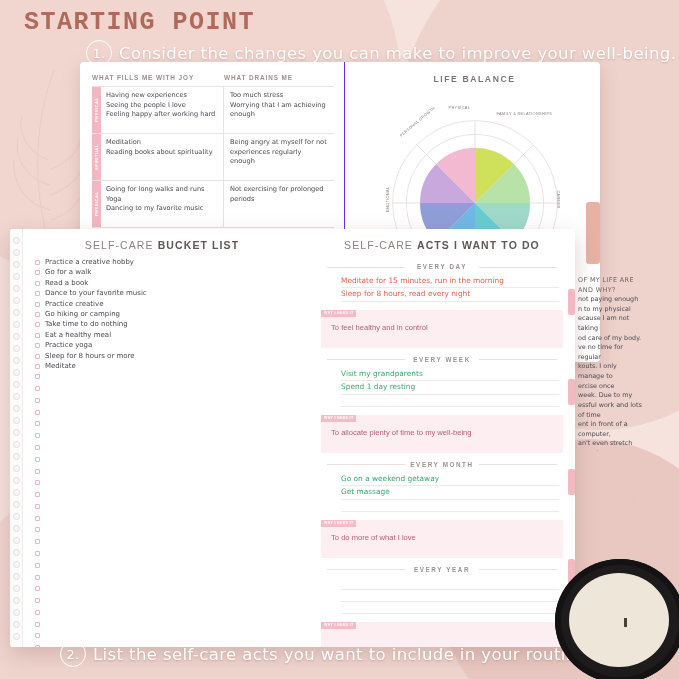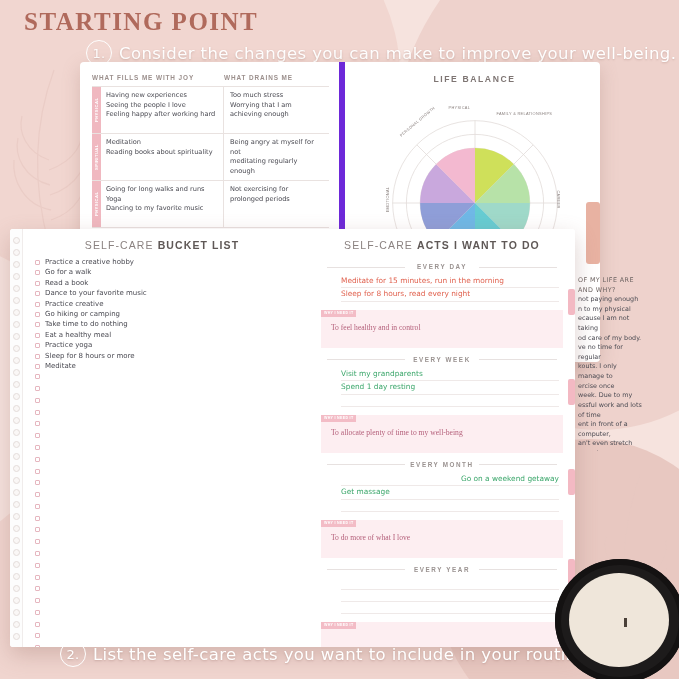--- a/index.html
+++ b/index.html
@@ -25,21 +25,21 @@
   .blob-d { width:300px; height:300px; right:-60px; bottom:-60px; background:#e8c8c1; }
 
   .leaf {
     position:absolute;
     opacity:.45;
   }
 
   
   .headline {
     position:absolute; left:24px; top:8px;
-    font-family: Liberation Serif, serif;
+    font-family: Liberation Mono, monospace;
     font-weight:bold;
     font-size:25px;
     letter-spacing:1.5px;
     color:#b06a5c;
   }
   .step {
     position:absolute;
     display:flex; align-items:center; gap:7px;
     color:#ffffff;
     font-family:"DejaVu Sans", sans-serif;
@@ -60,21 +60,21 @@
   
   .notebook-top {
     position:absolute; left:80px; top:62px;
     width:520px; height:300px;
     background:#ffffff;
     border-radius:4px;
     box-shadow:0 6px 18px rgba(150,110,100,.28);
     display:flex;
     overflow:hidden;
   }
-  .nb-top-left { width:265px; padding:12px 10px 8px 12px; border-right:6px solid #6d28d9; }
+  .nb-top-left { width:265px; padding:12px 10px 8px 12px; border-right:1px solid #6d28d9; }
   .nb-top-right { flex:1; padding:12px 10px 8px 14px; }
 
   .joy-head { display:flex; font-size:6.4px; color:#9b8f8c; letter-spacing:.9px; font-weight:bold; }
   .joy-head span:first-child{ width:132px; }
   .grid-tbl { margin-top:5px; border-top:1px solid #e9e2e0; }
   .grid-row { display:flex; border-bottom:1px solid #e9e2e0; height:47px; }
   .tab {
     width:9px; background:#f0b8c0; color:#fff;
     writing-mode:vertical-rl; transform:rotate(180deg);
     font-size:4.2px; letter-spacing:.4px;
@@ -149,21 +149,21 @@
   .act-empty { height:12px; border-bottom:1px solid #efe9e8; }
 
   .why-block { position:relative; margin:4px 0 8px 0; }
   .why-tag {
     position:absolute; left:0; top:0;
     background:#f3bcc6; color:#fff; font-size:3.6px; letter-spacing:.3px;
     padding:1.5px 3px; font-weight:bold;
   }
   .why-box {
     background:#fdeef1; min-height:38px; padding:13px 24px 5px 10px;
-    font-family:Liberation Serif, serif; font-size:7.6px; color:#b45f7a;
+    font-family:Liberation Sans, sans-serif; font-size:7.6px; color:#b45f7a;
   }
 
   
   .edge-tab {
     position:absolute; right:-0px; width:7px; height:26px; background:#f3b9c3; border-radius:2px;
   }
 
   
   .hidden-col {
     position:absolute; left:578px; top:276px; width:66px; height:175px;
@@ -248,21 +248,21 @@
         </div>
       </div>
       <div class="grid-row">
         <div class="tab">SPIRITUAL</div>
         <div class="cell-a">
           <div class="hand">Meditation</div>
           <div class="hand">Reading books about spirituality</div>
         </div>
         <div class="cell-b">
           <div class="hand">Being angry at myself for not</div>
-          <div class="hand">meditating regularly enough</div>
+          <div class="hand">experiences regularly enough</div>
         </div>
       </div>
       <div class="grid-row">
         <div class="tab">PHYSICAL</div>
         <div class="cell-a">
           <div class="hand">Going for long walks and runs</div>
           <div class="hand">Yoga</div>
           <div class="hand">Dancing to my favorite music</div>
         </div>
         <div class="cell-b">
@@ -513,21 +513,21 @@
             <div class="act-empty"></div>
           </div>
           <div class="why-block">
             <span class="why-tag">WHY I NEED IT</span>
             <div class="why-box">To allocate plenty of time to my well-being</div>
           </div>
         </div>
         <div>
           <div class="period-bar">EVERY MONTH</div>
           <div class="act-lines">
-            <div class="act-line" style="color: rgb(58, 166, 106); text-align: right;">Go on a weekend getaway</div>
+            <div class="act-line" style="color: rgb(58, 166, 106);">Go on a weekend getaway</div>
             <div class="act-line" style="color: rgb(58, 166, 106);">Get massage</div>
             <div class="act-empty"></div>
           </div>
           <div class="why-block">
             <span class="why-tag">WHY I NEED IT</span>
             <div class="why-box">To do more of what I love</div>
           </div>
         </div>
         <div>
           <div class="period-bar">EVERY YEAR</div>

